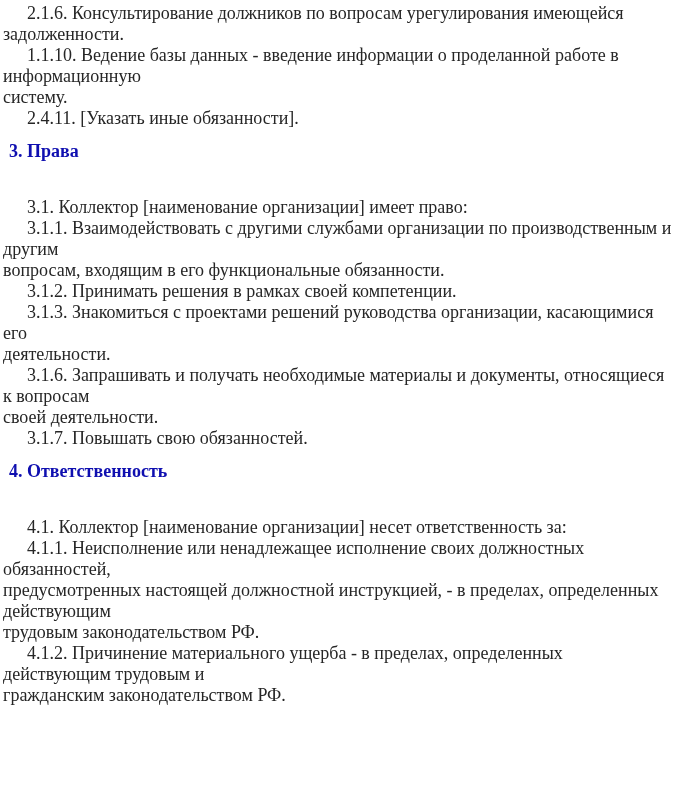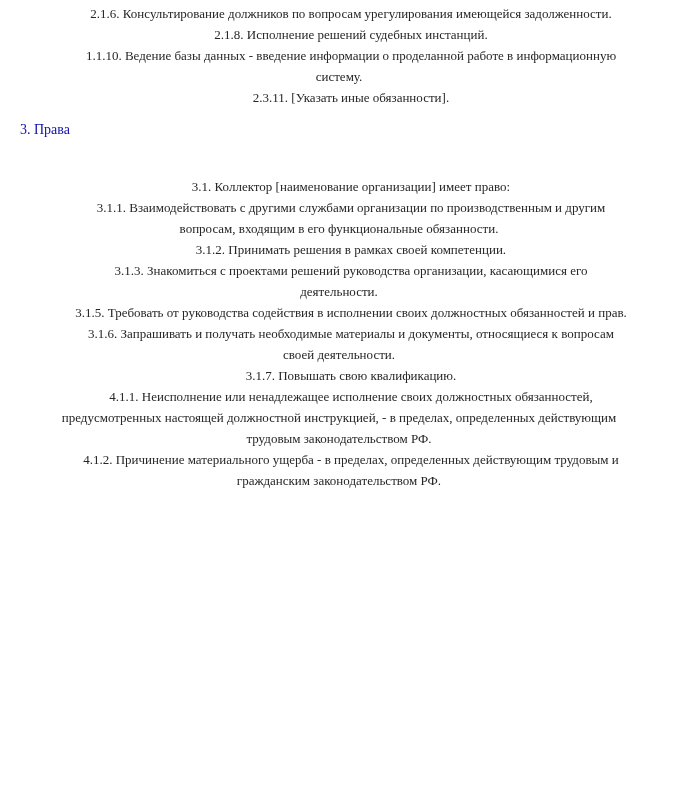--- a/index.html
+++ b/index.html
@@ -17,66 +17,65 @@
     font-family: "Liberation Serif", "DejaVu Serif", serif;
     color: var(--text-color);
   }
   .doc {
     width: 685px;
     min-height: 785px;
     padding: 3px 10px 0 3px;
   }
   .para {
     margin: 0;
-    font-size: 13px;
+    font-size: 18px;
     line-height: 21px;
     text-indent: 24px;
     white-space: pre-wrap;
     color: var(--text-color);
-    text-align: center;
   }
   .section-heading {
-    margin: 10px 0 34px 17px;
-    font-size: 14px;
+    margin: 10px 0 34px 6px;
+    font-size: 18px;
     line-height: 24px;
-    font-weight: normal;
+    font-weight: bold;
     color: var(--heading-color);
     font-family: "Liberation Serif", "DejaVu Serif", serif;
   }
 </style>
 </head>
 <body>
 
 <div class="doc">
 
   <section>
     <p class="para">2.1.6. Консультирование должников по вопросам урегулирования имеющейся задолженности.</p>
-    <p class="para">2.1.8. Исполнение решений судебных инстанций.</p>
     <p class="para">1.1.10. Ведение базы данных - введение информации о проделанной работе в информационную
 систему.</p>
-    <p class="para">2.3.11. [Указать иные обязанности].</p>
+    <p class="para">2.4.11. [Указать иные обязанности].</p>
   </section>
 
   <h2 class="section-heading">3. Права</h2>
 
   <section>
     <p class="para">3.1. Коллектор [наименование организации] имеет право:</p>
     <p class="para">3.1.1. Взаимодействовать с другими службами организации по производственным и другим
 вопросам, входящим в его функциональные обязанности.</p>
     <p class="para">3.1.2. Принимать решения в рамках своей компетенции.</p>
     <p class="para">3.1.3. Знакомиться с проектами решений руководства организации, касающимися его
 деятельности.</p>
-    <p class="para">3.1.5. Требовать от руководства содействия в исполнении своих должностных обязанностей и прав.</p>
     <p class="para">3.1.6. Запрашивать и получать необходимые материалы и документы, относящиеся к вопросам
 своей деятельности.</p>
-    <p class="para">3.1.7. Повышать свою квалификацию.</p>
+    <p class="para">3.1.7. Повышать свою обязанностей.</p>
   </section>
 
+  <h2 class="section-heading">4. Ответственность</h2>
 
   <section>
+    <p class="para">4.1. Коллектор [наименование организации] несет ответственность за:</p>
     <p class="para">4.1.1. Неисполнение или ненадлежащее исполнение своих должностных обязанностей,
 предусмотренных настоящей должностной инструкцией, - в пределах, определенных действующим
 трудовым законодательством РФ.</p>
     <p class="para">4.1.2. Причинение материального ущерба - в пределах, определенных действующим трудовым и
 гражданским законодательством РФ.</p>
 
   </section>
 
 </div>
 

